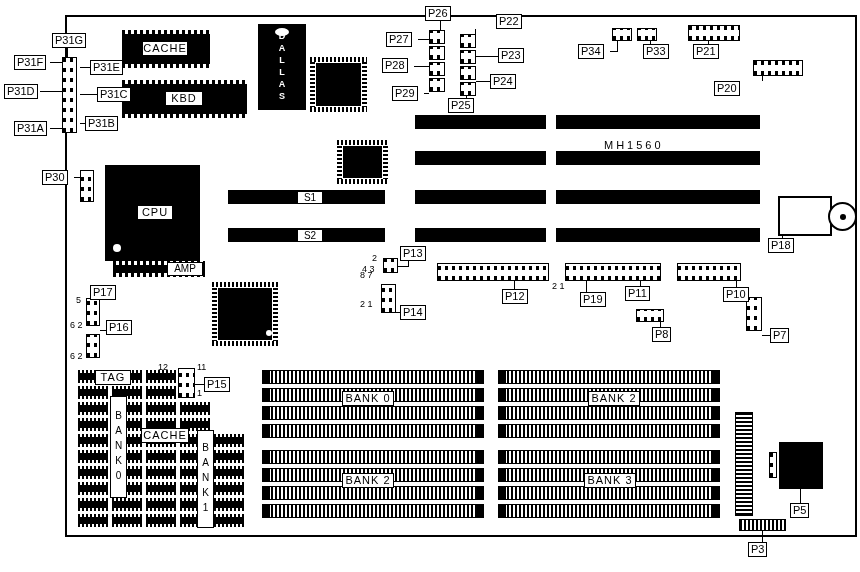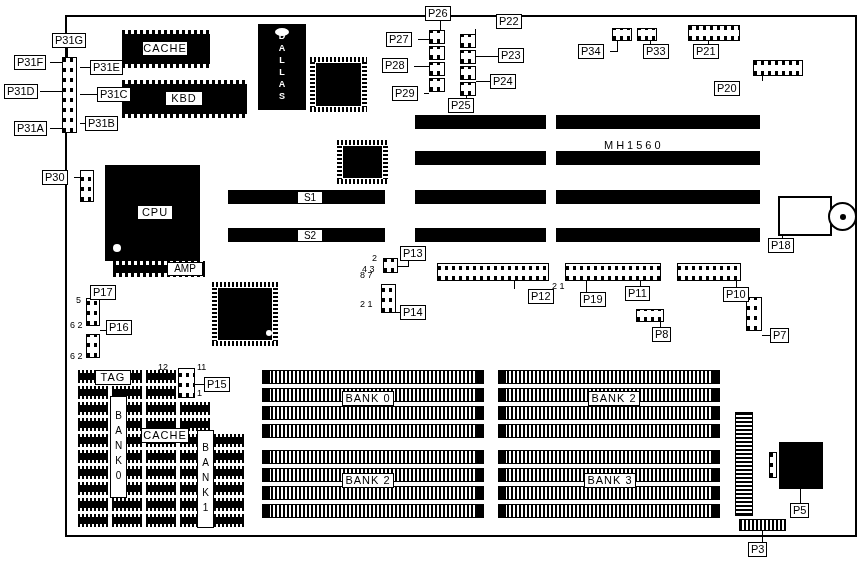--- a/index.html
+++ b/index.html
@@ -159,21 +159,21 @@
   <div class="plabel" style="left:498px;top:48px">P23</div>
   <div class="plabel" style="left:490px;top:74px">P24</div>
   <div class="plabel" style="left:448px;top:98px">P25</div>
   <div class="plabel" style="left:578px;top:44px">P34</div>
   <div class="plabel" style="left:643px;top:44px">P33</div>
   <div class="plabel" style="left:693px;top:44px">P21</div>
   <div class="plabel" style="left:714px;top:81px">P20</div>
   <div class="plabel" style="left:768px;top:238px">P18</div>
   <div class="plabel" style="left:400px;top:246px">P13</div>
   <div class="plabel" style="left:400px;top:305px">P14</div>
-  <div class="plabel" style="left:528px;top:289px">P12</div>
+  <div class="plabel" style="left:502px;top:289px">P12</div>
   <div class="plabel" style="left:580px;top:292px">P19</div>
   <div class="plabel" style="left:625px;top:286px">P11</div>
   <div class="plabel" style="left:723px;top:287px">P10</div>
   <div class="plabel" style="left:652px;top:327px">P8</div>
   <div class="plabel" style="left:770px;top:328px">P7</div>
   <div class="plabel" style="left:90px;top:285px">P17</div>
   <div class="plabel" style="left:106px;top:320px">P16</div>
   <div class="plabel" style="left:204px;top:377px">P15</div>
   <div class="plabel" style="left:790px;top:503px">P5</div>
   <div class="plabel" style="left:748px;top:542px">P3</div>

